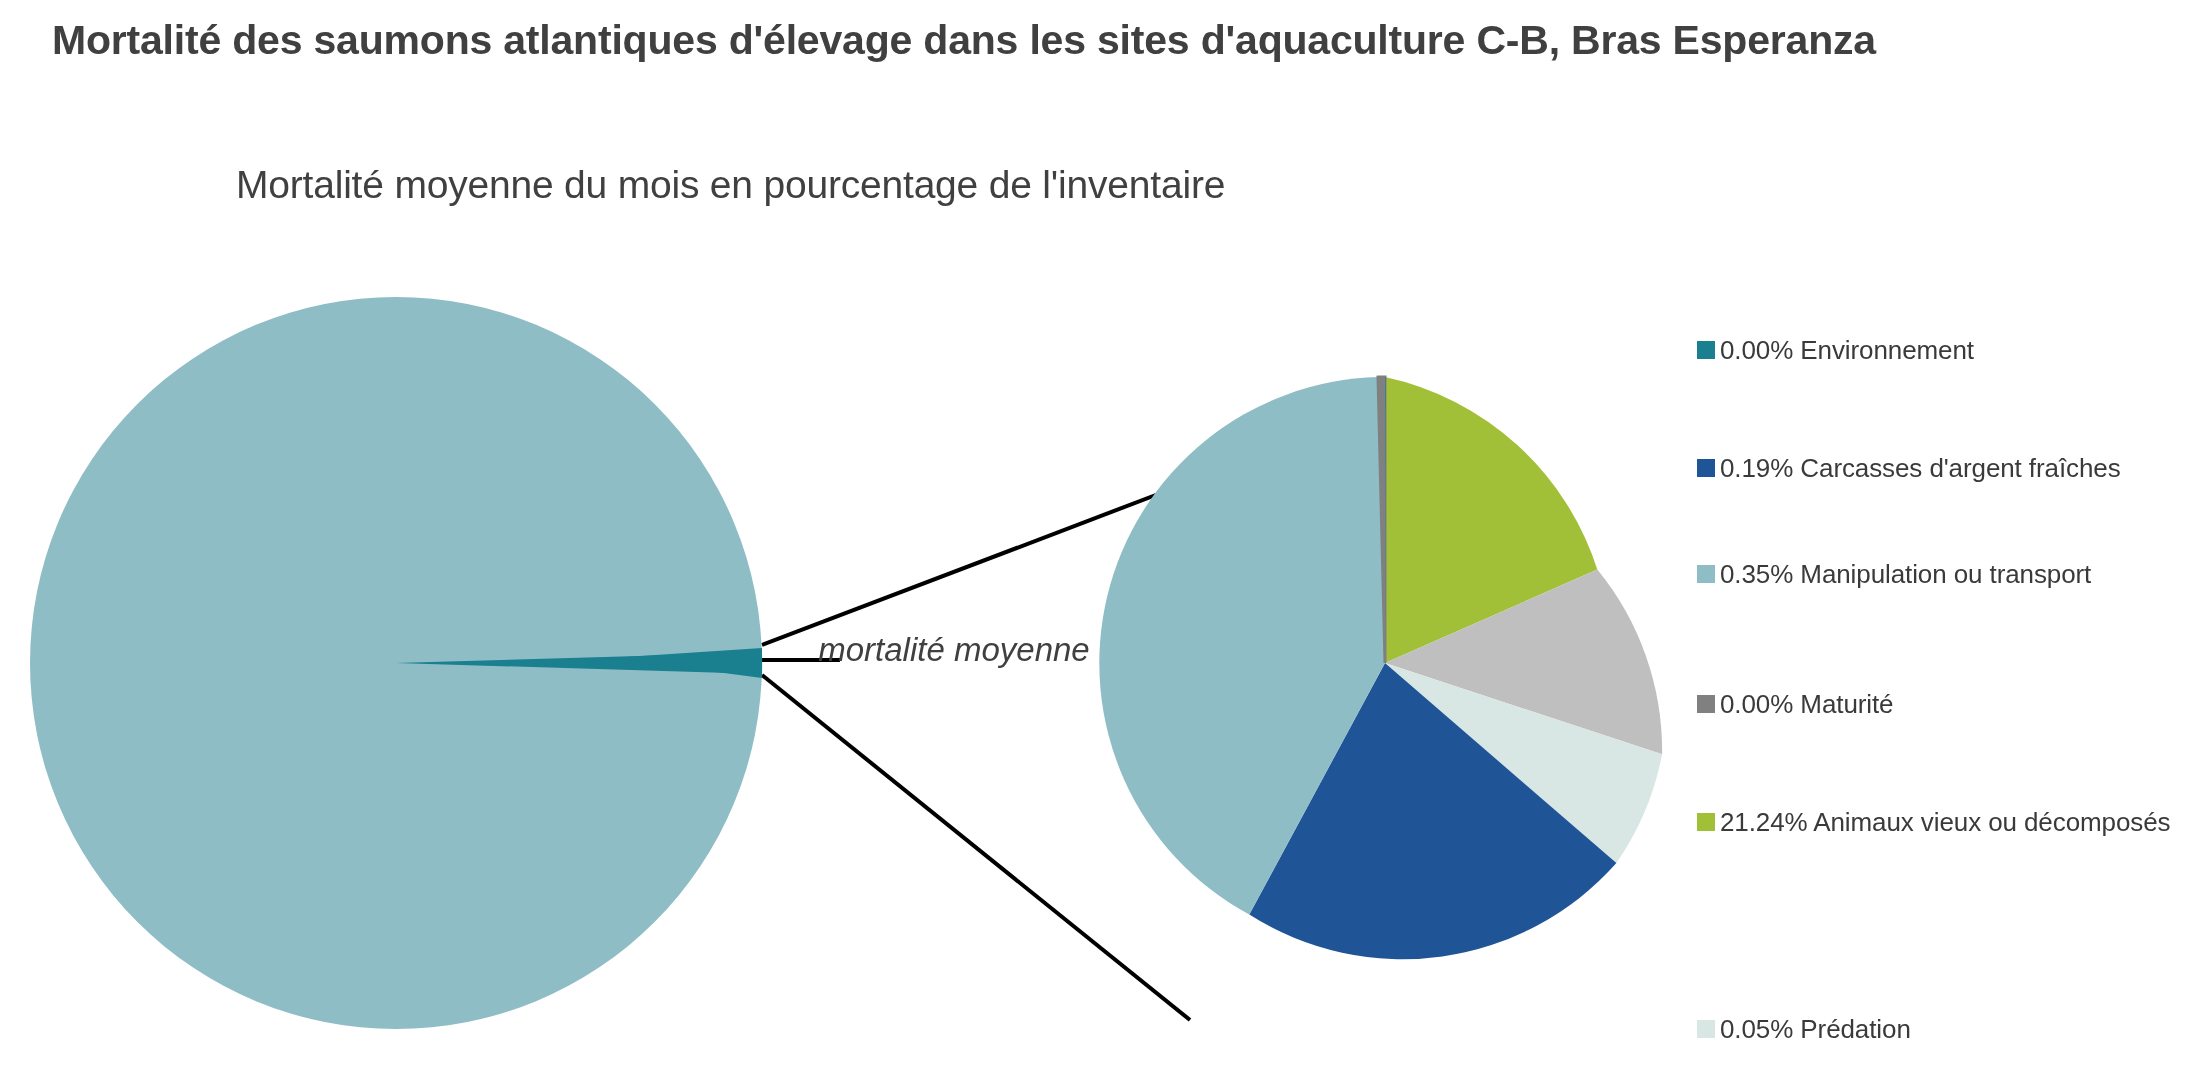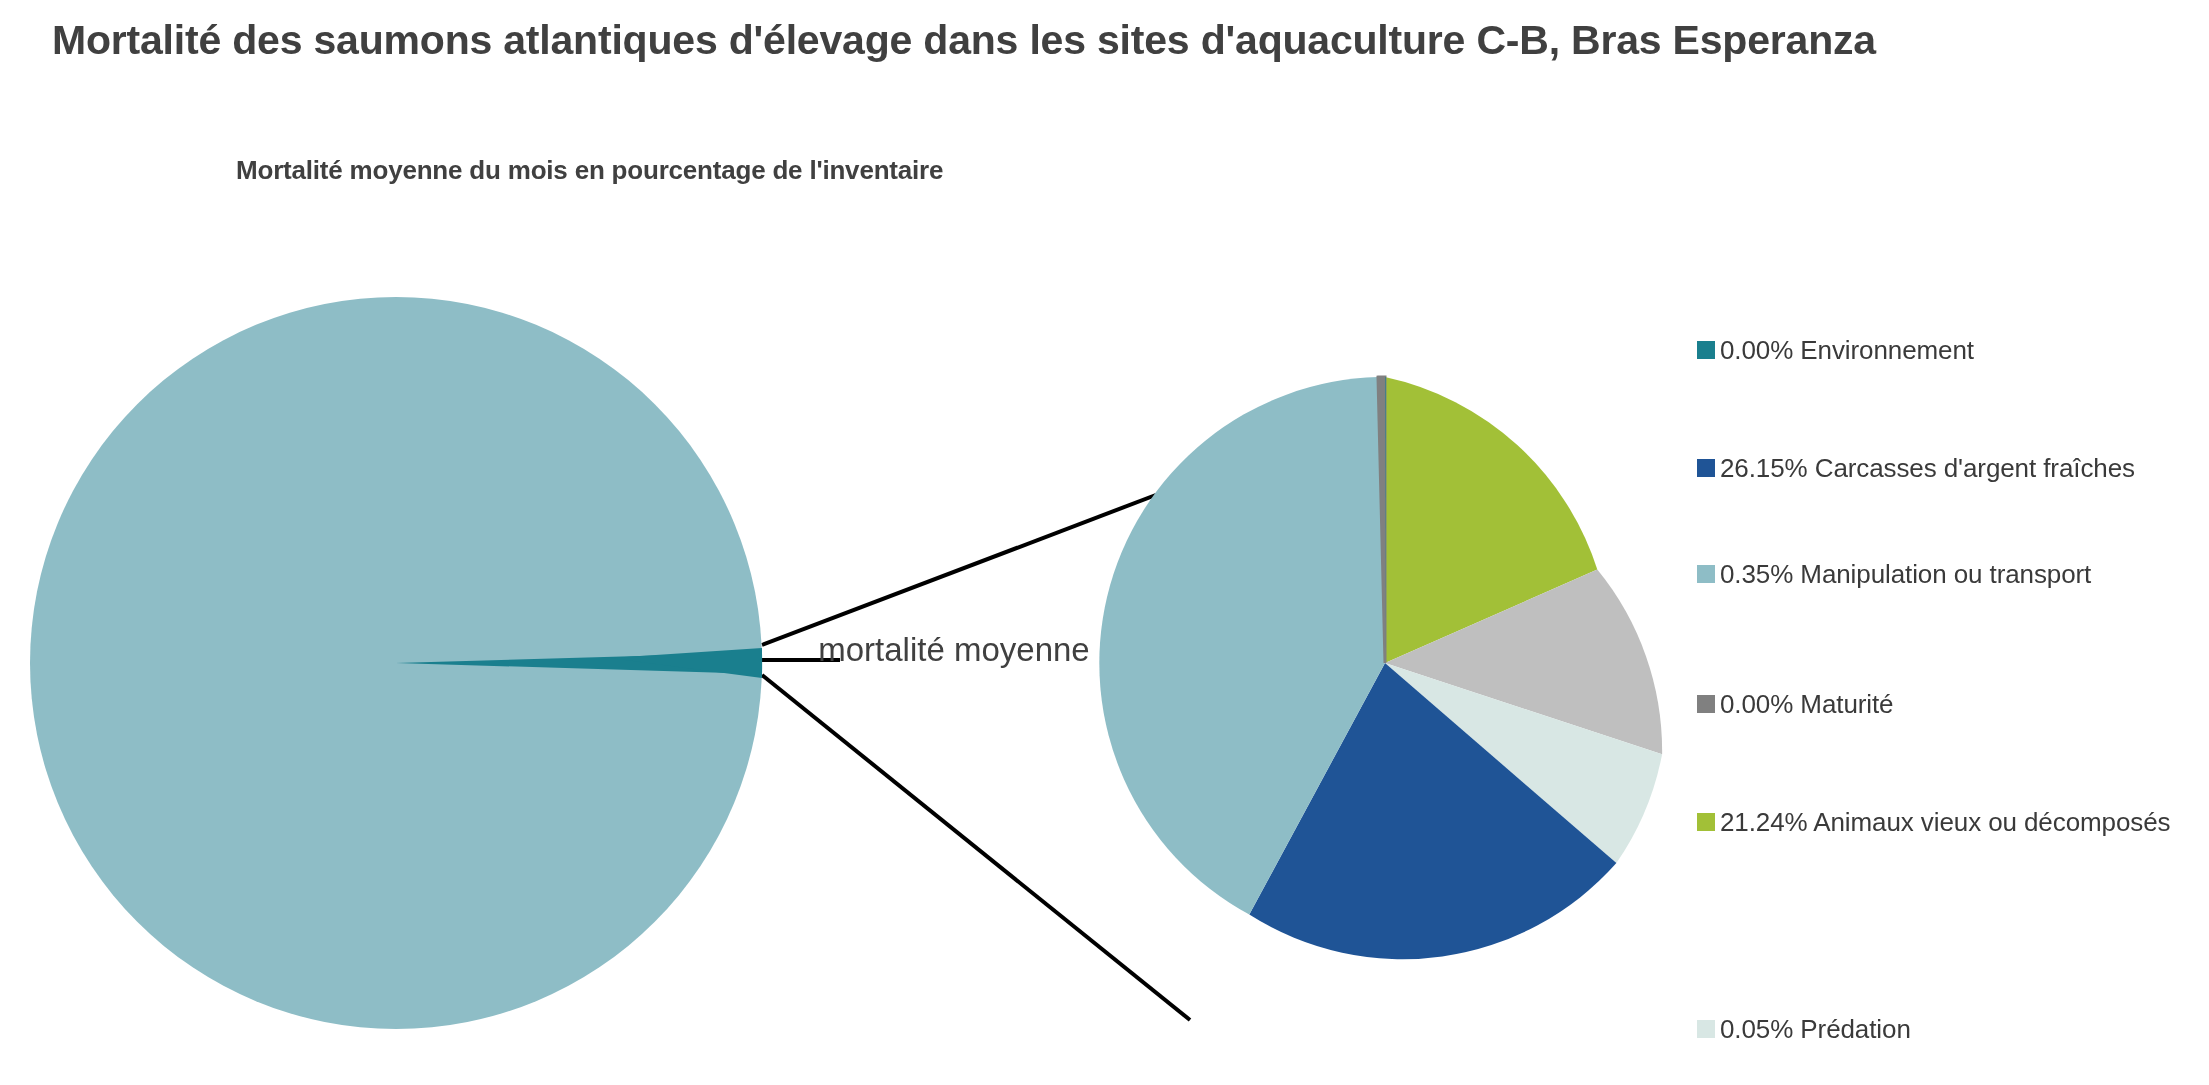--- a/index.html
+++ b/index.html
@@ -10,33 +10,33 @@
   }
   #chart-root{position:absolute;left:0;top:0;width:1946px;height:1085px;}
 
   
   #title{
     position:absolute;left:52px;top:17px;width:2000px;
     font-size:41px;font-weight:bold;line-height:1.17;
     color:#404040;letter-spacing:-0.2px;
   }
   #subtitle{
-    position:absolute;left:236px;top:156px;width:1500px;
-    font-size:26px;font-weight:bold;line-height:1.1;
+    position:absolute;left:236px;top:164px;width:1500px;
+    font-size:39px;font-weight:normal;line-height:1.1;
     color:#404040;letter-spacing:-0.2px;
   }
 
   
   #plot{position:absolute;left:0;top:190px;width:1700px;height:895px;}
   #plot svg{display:block;}
 
   
   #callout{
     position:absolute;left:818px;top:631px;width:272px;
-    text-align:center;font-size:33px;line-height:1.18;color:#404040;
+    text-align:center;font-size:33px;line-height:1.18;color:#404040;font-style:italic;
   }
 
   
   #legend{
     position:absolute;left:1697px;top:290px;width:512px;height:730px;margin-top:43px;
   }
   .legend-item{
     position:absolute;left:0;display:flex;align-items:center;height:34px;
   }
   .legend-swatch{
@@ -98,21 +98,21 @@
 
   <div id="legend">
 
     <div class="legend-item" style="top:0px">
       <span class="legend-swatch" style="background:#1a7f8e"></span>
       <span class="legend-text">0.00% Environnement</span>
     </div>
 
     <div class="legend-item" style="top:118px">
       <span class="legend-swatch" style="background:#1f5496"></span>
-      <span class="legend-text">26.15% Carcasses d'argent fraîches</span>
+      <span class="legend-text">0.19% Carcasses d'argent fraîches</span>
     </div>
 
     <div class="legend-item" style="top:224px">
       <span class="legend-swatch" style="background:#8ebdc6"></span>
       <span class="legend-text">0.35% Manipulation ou transport</span>
     </div>
 
     <div class="legend-item" style="top:354px">
       <span class="legend-swatch" style="background:#808080"></span>
       <span class="legend-text">0.00% Maturité</span>

